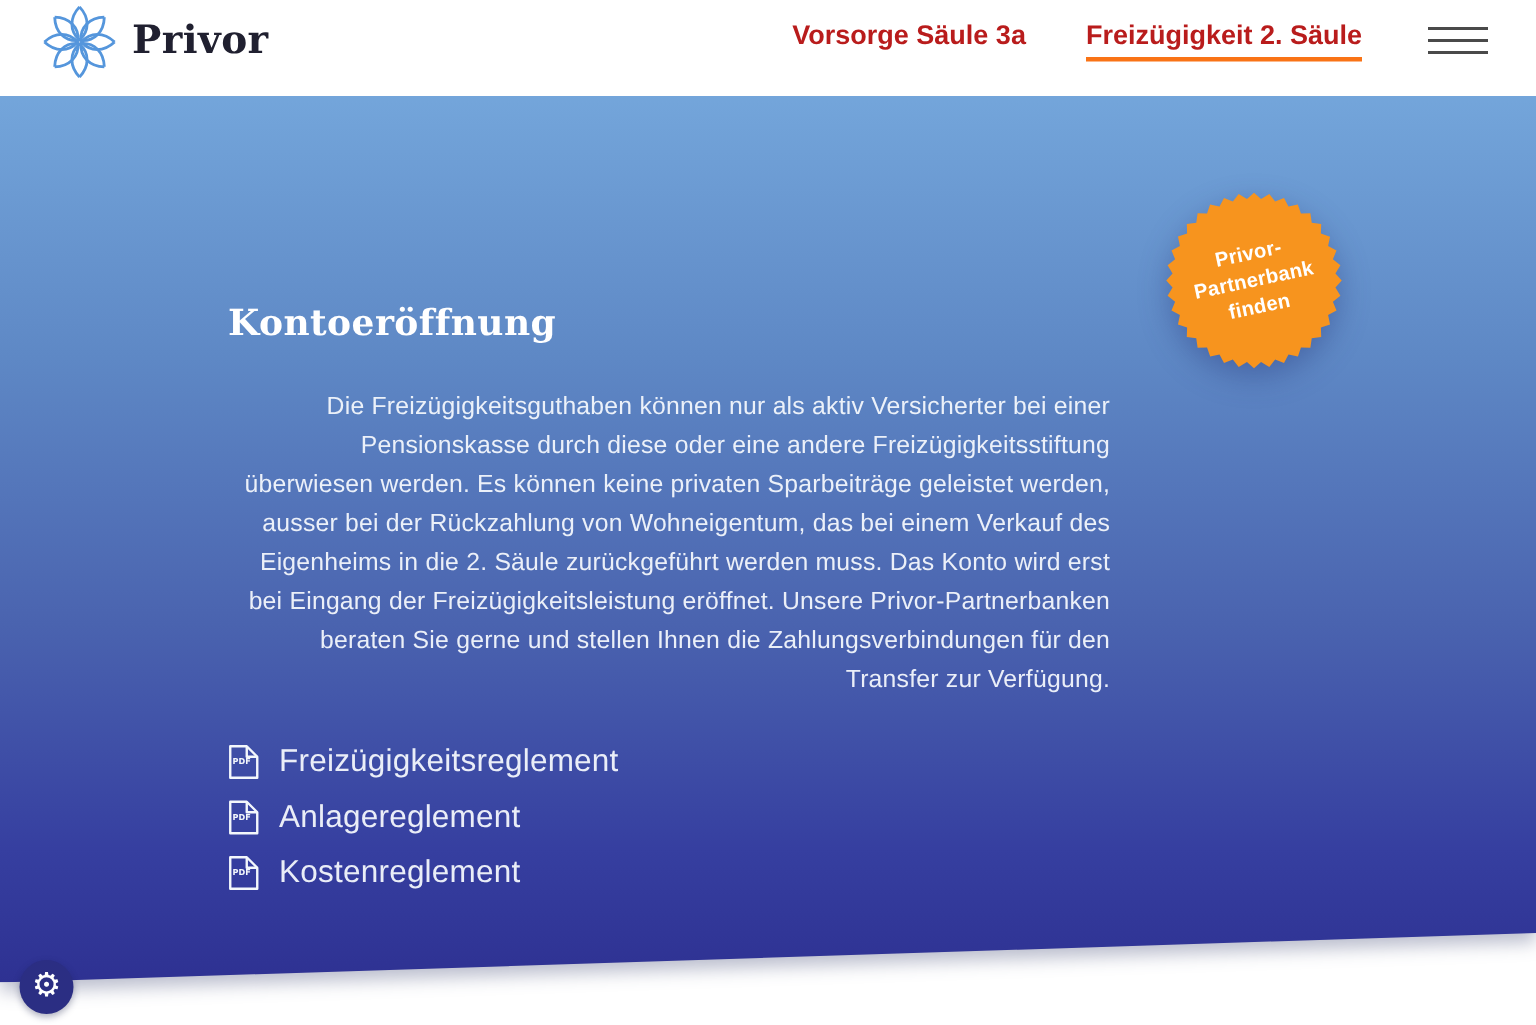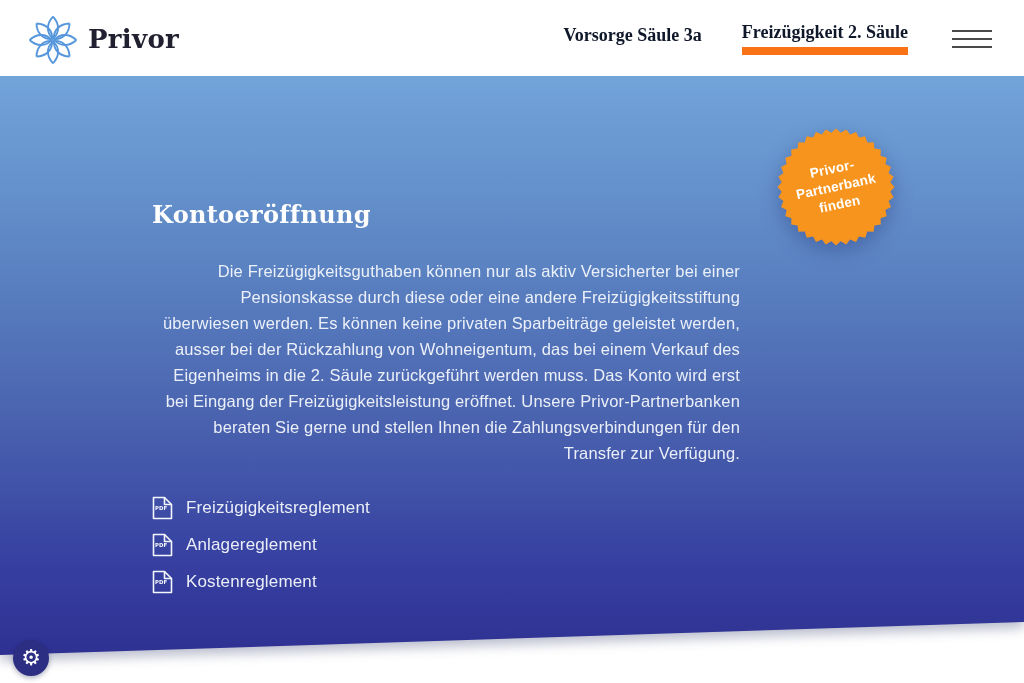--- a/index.html
+++ b/index.html
@@ -1,49 +1,49 @@
 <!DOCTYPE html>
 <html><head>
 <meta charset="utf-8">
 <title>Privor</title>
 <style>
   html,body{margin:0;padding:0;background:#fff;}
   .page{position:relative;width:1024px;height:683px;overflow:hidden;background:#ffffff;
         font-family:"Liberation Sans","DejaVu Sans",sans-serif;}
 
   
-  .header{position:absolute;top:16px;left:0;width:1024px;height:60px;background:#ffffff;
+  .header{position:absolute;top:4px;left:0;width:1024px;height:60px;background:#ffffff;
           display:flex;align-items:center;padding:0 32px 15px 26px;box-sizing:border-box;z-index:5;}
   .brand{display:flex;align-items:center;gap:8px;cursor:pointer;}
   .brand-logo{width:54px;height:54px;margin-top:2px;}
   .brand-name{font-family:"DejaVu Serif","Liberation Serif",serif;font-weight:700;
               font-size:26px;color:#202030;letter-spacing:.3px;}
   .nav{margin-left:auto;display:flex;align-items:center;gap:40px;}
-  .nav a{font-family:Liberation Serif, serif;font-weight:700;font-size:18px;
-         color:#0f172a;text-decoration:none;cursor:pointer;padding-bottom:4px;border-bottom:2px solid transparent;}
-  .nav a.active{border-bottom:8px solid #f97316;}
+  .nav a{font-family:Liberation Sans, sans-serif;font-weight:700;font-size:18px;
+         color:#b91c1c;text-decoration:none;cursor:pointer;padding-bottom:4px;border-bottom:2px solid transparent;}
+  .nav a.active{border-bottom:3px solid #f97316;}
   .hamburger{margin-left:44px;width:40px;height:22px;background:none;border:none;cursor:pointer;
              display:flex;flex-direction:column;justify-content:space-between;padding:2px 0;}
   .hamburger span{display:block;height:2px;width:40px;background:#4a4a4a;}
 
   
   .hero-wrap{position:absolute;top:60px;left:0;width:1024px;height:595px;
              filter:drop-shadow(0 6px 6px rgba(25,35,90,.30));z-index:1;}
   .hero{position:relative;width:1024px;height:595px;
         background:linear-gradient(180deg,#74A6DB 0%,#5E88C5 30%,#4A63AF 60%,#363FA0 85%,#2E3192 100%);
         clip-path:polygon(0 0,1024px 0,1024px 562px,0 595px);}
   .hero-content{position:absolute;left:152px;top:134px;width:600px;}
   .hero-title{margin:0;font-family:"DejaVu Serif","Liberation Serif",serif;font-weight:700;
               font-size:24px;line-height:42px;color:#ffffff;letter-spacing:.3px;}
   .hero-paragraph{margin:22px 0 0 0;width:588px;font-size:16.5px;line-height:26px;
                   color:rgba(243,247,252,.95);letter-spacing:.15px;font-weight:400;text-align:right;}
   .docs{list-style:none;margin:30px 0 0 0;padding:0;}
   .doc-row{display:flex;align-items:center;gap:13px;margin-bottom:13px;cursor:pointer;}
   .doc-icon{width:21px;height:24px;flex:0 0 auto;}
-  .doc-label{font-size:17px;color:rgba(243,247,252,.95);letter-spacing:.15px;}
+  .doc-label{font-size:21px;color:rgba(243,247,252,.95);letter-spacing:.15px;}
 
   
   .badge{position:absolute;left:777px;top:68px;width:118px;height:118px;cursor:pointer;}
   .badge svg{position:absolute;left:0;top:0;filter:drop-shadow(0 7px 10px rgba(30,40,110,.35));}
   .badge-text{position:absolute;left:0;top:0;width:118px;height:118px;display:flex;flex-direction:column;
               align-items:center;justify-content:center;transform:rotate(-12deg);
               font-weight:700;font-size:13.5px;line-height:18px;color:#ffffff;text-align:center;letter-spacing:.2px;}
 
   
   .fab{position:absolute;left:13px;top:640px;width:36px;height:36px;border-radius:50%;

